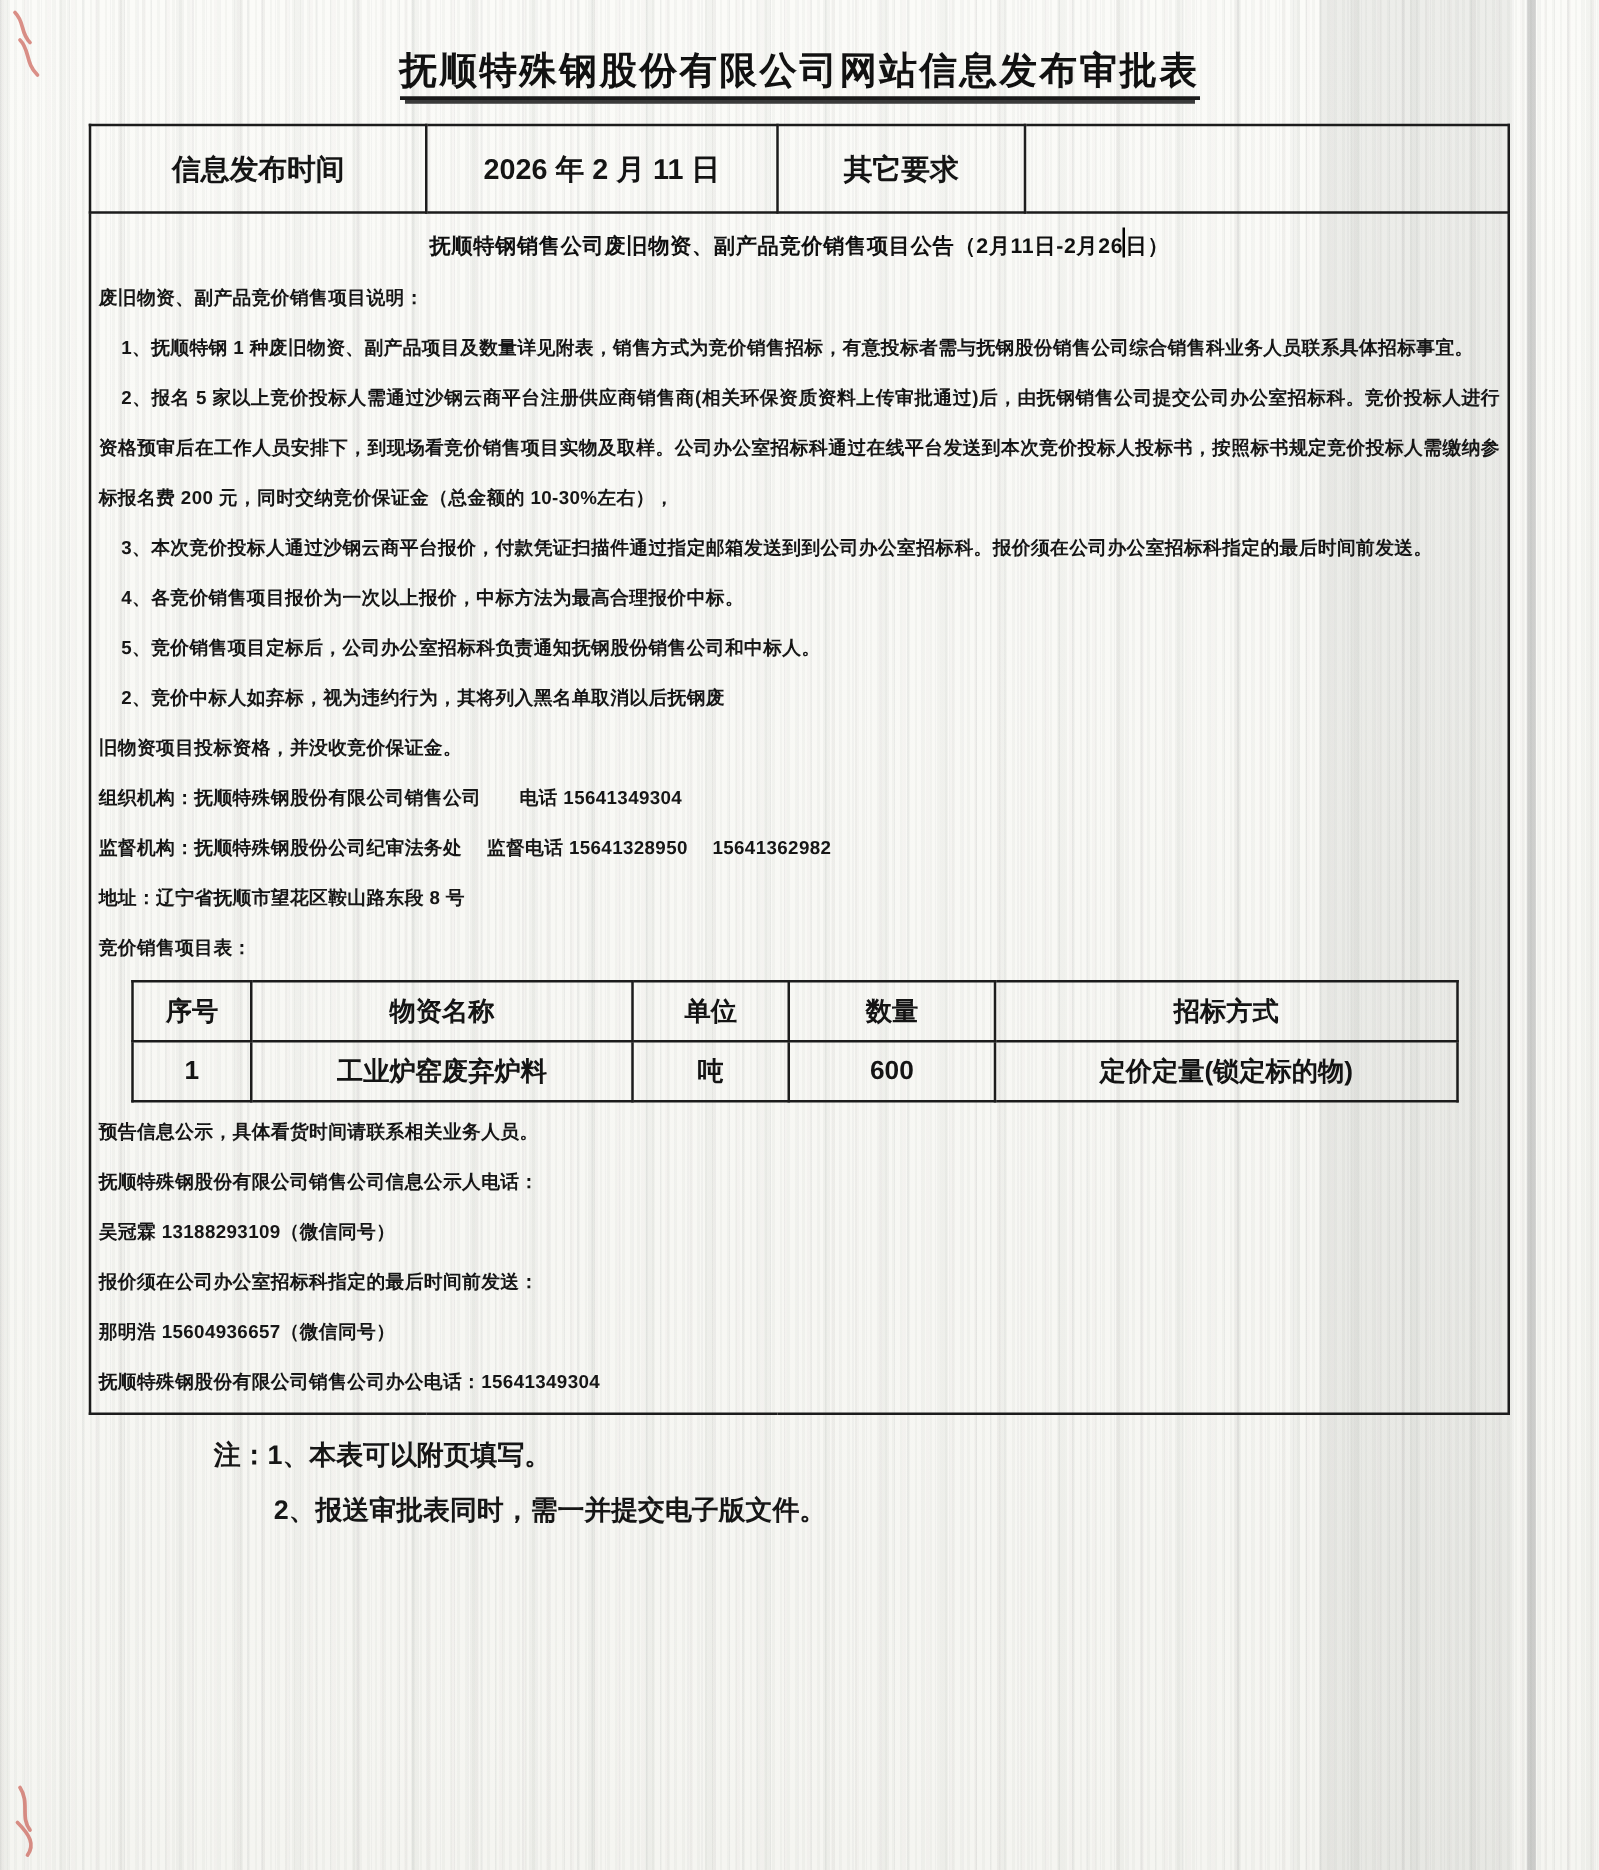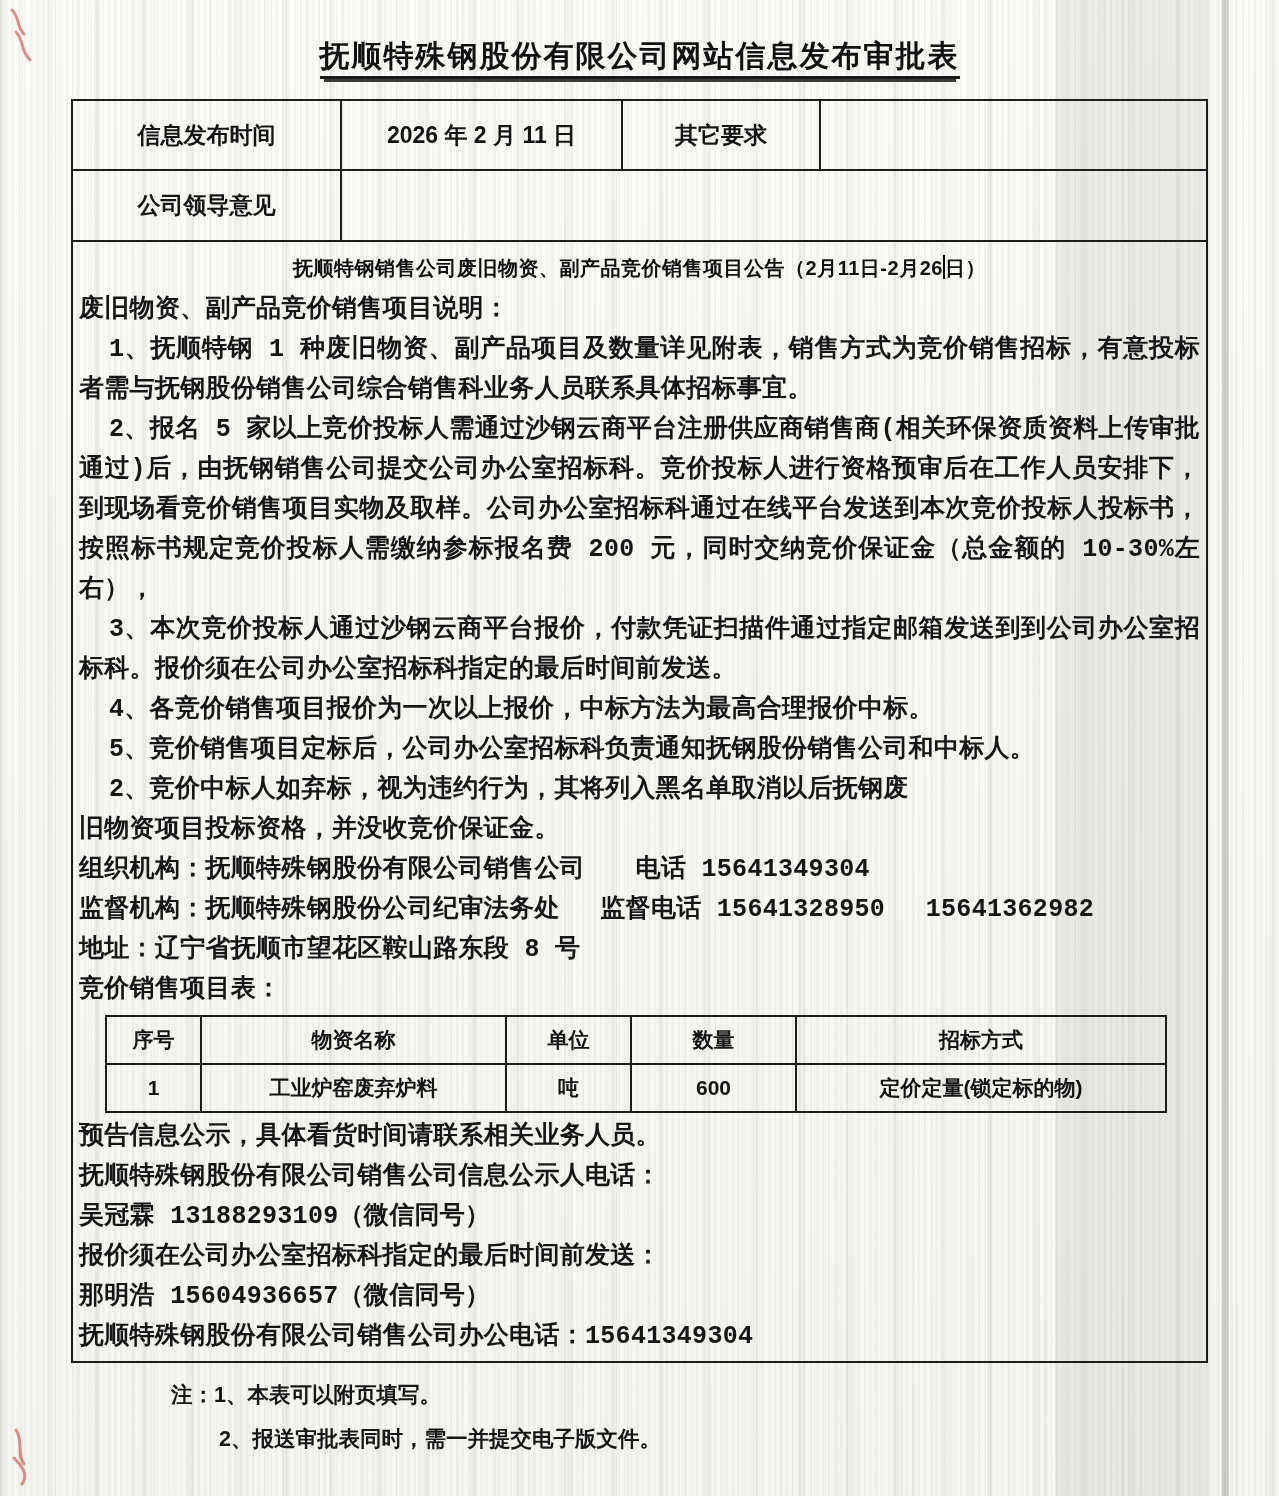--- a/index.html
+++ b/index.html
@@ -27,23 +27,23 @@
   table.head{ width:100%; border-collapse:collapse; table-layout:fixed; }
   table.head td{
     border:2.5px solid #1c1c1c; font-size:23px; color:#141414;
     text-align:center; vertical-align:middle; padding:4px 6px;
   }
   .r1{ height:68px; } .r2{ height:70px; } .r3{ height:71px; }
   td.doc-body{
     text-align:left; vertical-align:top; padding:6px 14px 4px 13px;
     font-size:21px;
   }
-  .announce-title{ text-align:center; font-size:20px; line-height:44px; color:#101010; letter-spacing:.5px; }
+  .announce-title{ text-align:center; font-size:17px; line-height:44px; color:#101010; letter-spacing:.5px; }
   .caret{ display:inline-block; width:2px; height:24px; background:#000; vertical-align:-4px; }
-  .doc-line, .doc-p{ line-height:40px; font-size:25px; text-align:justify; color:#161616; letter-spacing:.3px;font-family:Liberation Mono, monospace; }
+  .doc-line, .doc-p{ line-height:40px; font-size:15px; text-align:justify; color:#161616; letter-spacing:.3px; }
   .doc-p.num{ text-indent:1.2em; }
   table.items{ border-collapse:collapse; table-layout:fixed; width:1062px; margin:5px 0 4px 26px; }
   table.items td{
     border:2.5px solid #1c1c1c; height:48px; text-align:center; vertical-align:middle;
     font-size:21px; color:#141414; padding:2px 4px;
   }
   .notes{ margin-top:10px; font-size:21.5px; line-height:44px; color:#161616; }
   .notes .n1{ padding-left:100px; }
   .notes .n2{ padding-left:148px; }
   .red-mark{ position:absolute; opacity:.55; }
@@ -72,24 +72,20 @@
         <col style="width:281px">
         <col style="width:198px">
         <col>
       </colgroup>
     <tbody>
     <tr class="r2">
       <td>信息发布时间</td>
       <td>2026 年 2 月 11 日</td>
       <td>其它要求</td>
       <td></td>
-    </tr>
-    <tr class="r3">
-      <td>公司领导意见</td>
-      <td colspan="3"></td>
     </tr>
     <tr>
       <td colspan="4" class="doc-body">
 
         <div class="announce-title"><span>抚顺特钢销售公司废旧物资、副产品竞价销售项目公告（2月11日-2月26</span><span class="caret"></span><span>日）</span></div>
 
         <div class="doc-line">废旧物资、副产品竞价销售项目说明：</div>
         <p class="doc-p num">1、抚顺特钢 1 种废旧物资、副产品项目及数量详见附表，销售方式为竞价销售招标，有意投标者需与抚钢股份销售公司综合销售科业务人员联系具体招标事宜。</p>
         <p class="doc-p num">2、报名 5 家以上竞价投标人需通过沙钢云商平台注册供应商销售商(相关环保资质资料上传审批通过)后，由抚钢销售公司提交公司办公室招标科。竞价投标人进行资格预审后在工作人员安排下，到现场看竞价销售项目实物及取样。公司办公室招标科通过在线平台发送到本次竞价投标人投标书，按照标书规定竞价投标人需缴纳参标报名费 200 元，同时交纳竞价保证金（总金额的 10-30%左右），</p>
         <p class="doc-p num">3、本次竞价投标人通过沙钢云商平台报价，付款凭证扫描件通过指定邮箱发送到到公司办公室招标科。报价须在公司办公室招标科指定的最后时间前发送。</p>

